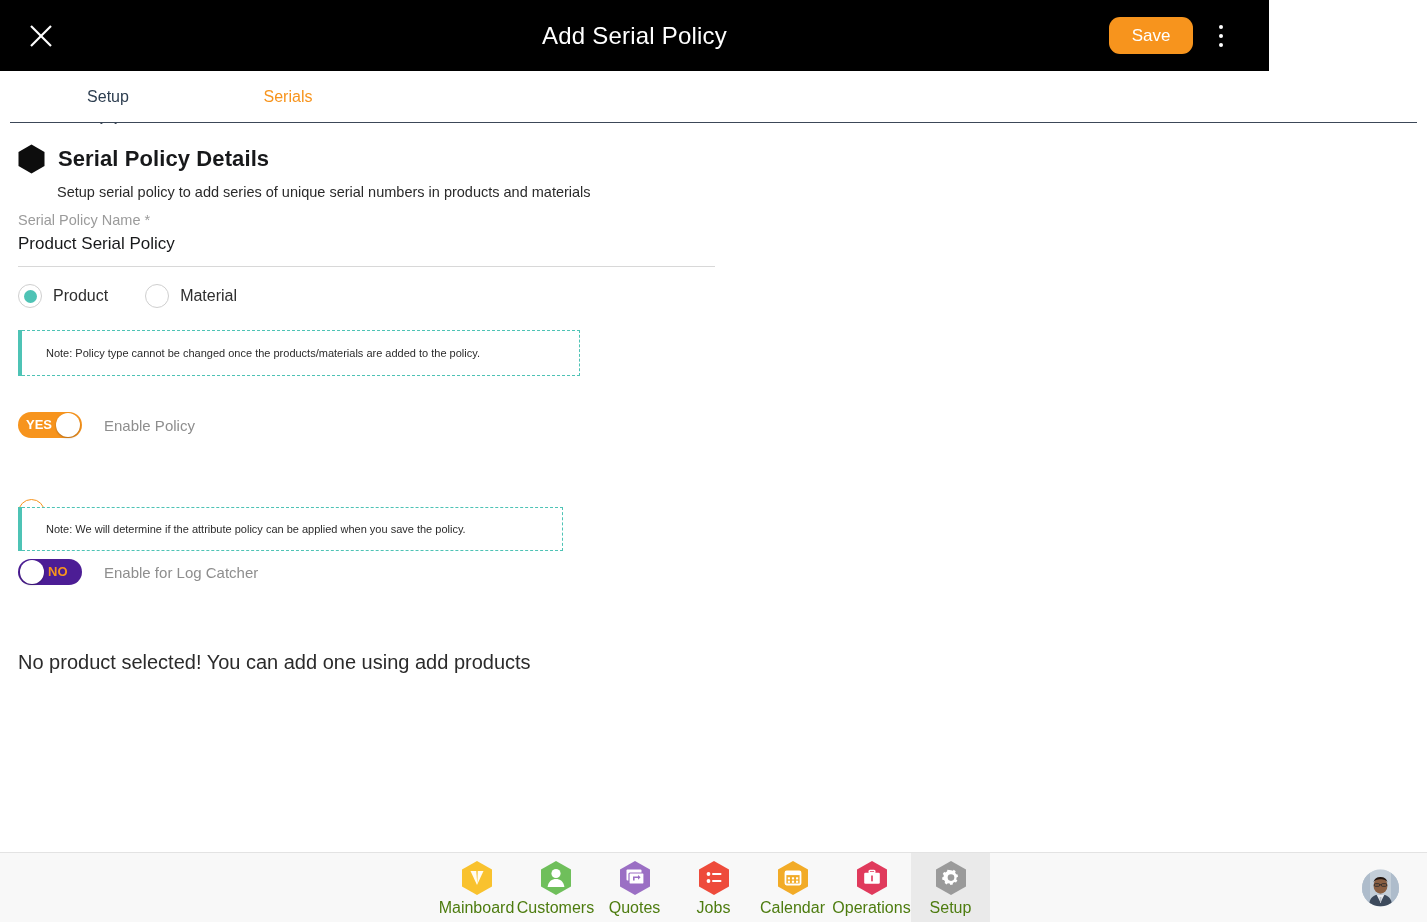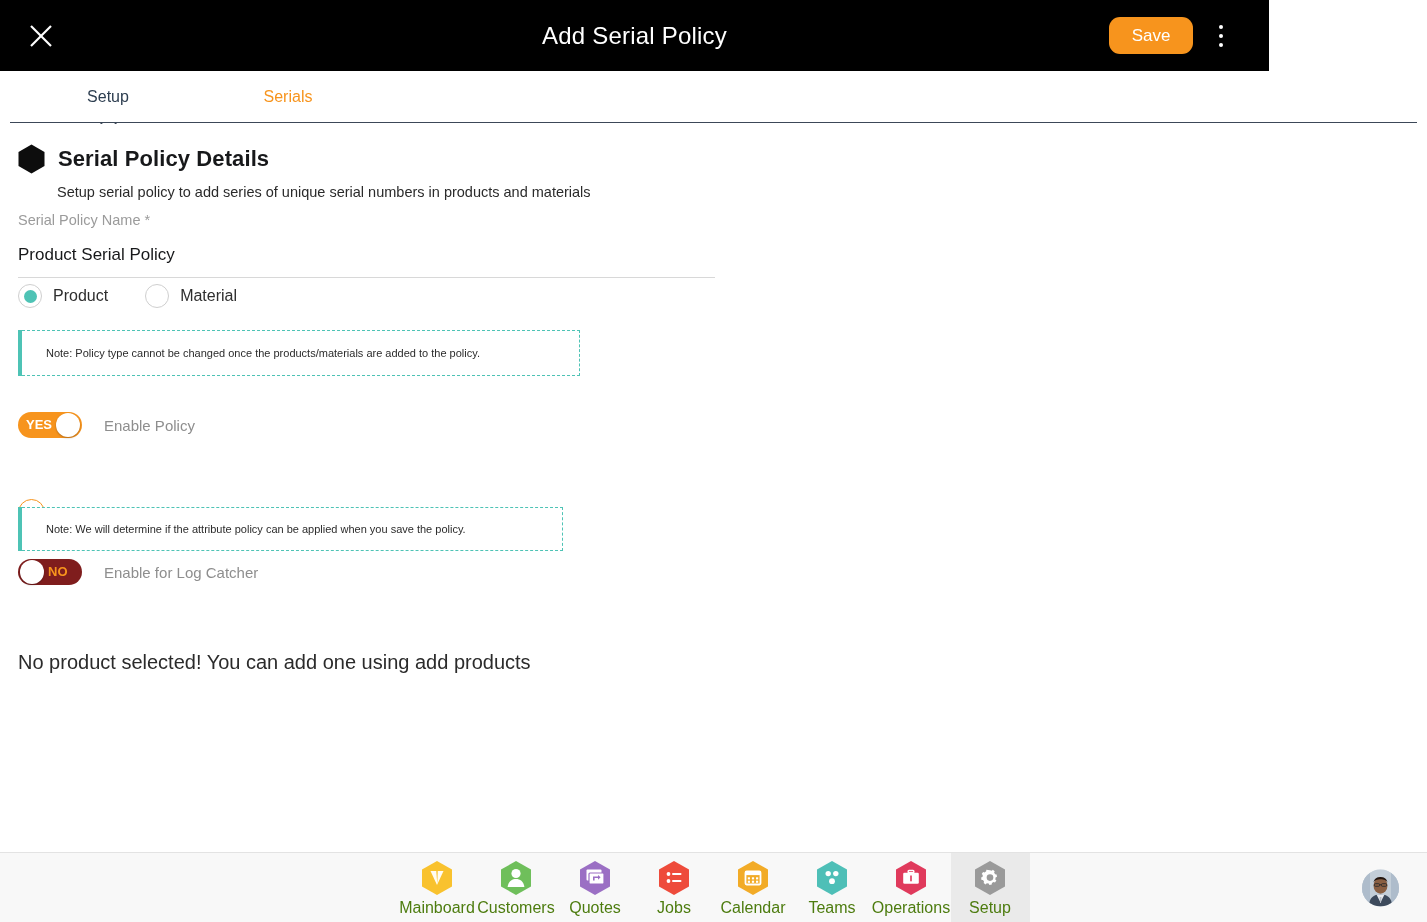--- a/index.html
+++ b/index.html
@@ -147,21 +147,21 @@
 
   
   .field {
     position: absolute;
     left: 18px; top: 88px;
     width: 697px;
   }
   .field-label {
     font-size: 14.5px;
     color: #9b9b9b;
-    margin-bottom: 17px;
+    margin-bottom: 6px;
   }
   .field-value {
     font-size: 17px;
     color: #17181a;
     padding-bottom: 12px;
   }
   .field-underline {
     height: 1px;
     background: #d8d8d8;
     width: 100%;
@@ -232,21 +232,21 @@
 
   .switch {
     position: relative;
     width: 64px; height: 26px;
     border-radius: 13px;
     cursor: pointer;
     display: flex; align-items: center;
     flex: none;
   }
   .switch.on  { background: #f7941d; justify-content: flex-start; }
-  .switch.off { background: #7f1d1d; justify-content: flex-end; }
+  .switch.off { background: #4c1d95; justify-content: flex-end; }
 
   .switch .knob {
     position: absolute;
     top: 1px;
     width: 24px; height: 24px;
     border-radius: 50%;
     background: #ffffff;
     box-shadow: 0 1px 2px rgba(0,0,0,.28);
   }
   .switch.on  .knob { right: 2px; }
@@ -507,31 +507,20 @@
             <rect x="15.9" y="17.3" width="2.2" height="2.1" fill="#ffffff"></rect>
             <rect x="20" y="17.3" width="2.2" height="2.1" fill="#ffffff"></rect>
             <rect x="11.8" y="20.7" width="2.2" height="2.1" fill="#ffffff"></rect>
             <rect x="15.9" y="20.7" width="2.2" height="2.1" fill="#ffffff"></rect>
             <rect x="20" y="20.7" width="2.2" height="2.1" fill="#ffffff"></rect>
           </svg>
         </span>
         <span class="lbl">Calendar</span>
       </div>
 
-      <div class="navitem">
-        <span class="ico">
-          <svg viewBox="0 0 34 36" width="34" height="36">
-            <polygon points="17,1 32,9.5 32,26.5 17,35 2,26.5 2,9.5" fill="#4ebfb7"></polygon>
-            <circle cx="13.2" cy="13.6" r="2.7" fill="#ffffff"></circle>
-            <circle cx="20.8" cy="13.6" r="2.7" fill="#ffffff"></circle>
-            <circle cx="17" cy="21.2" r="2.9" fill="#ffffff"></circle>
-          </svg>
-        </span>
-        <span class="lbl">Teams</span>
-      </div>
 
       <div class="navitem">
         <span class="ico">
           <svg viewBox="0 0 34 36" width="34" height="36">
             <polygon points="17,1 32,9.5 32,26.5 17,35 2,26.5 2,9.5" fill="#e03a5c"></polygon>
             <rect x="14.2" y="10.4" width="5.6" height="2.4" rx="0.8" fill="none" stroke="#ffffff" stroke-width="1.5"></rect>
             <rect x="9.2" y="12.8" width="15.6" height="11" rx="1.3" fill="#ffffff"></rect>
             <rect x="16.2" y="15.5" width="1.6" height="5.8" fill="#e03a5c"></rect>
           </svg>
         </span>

